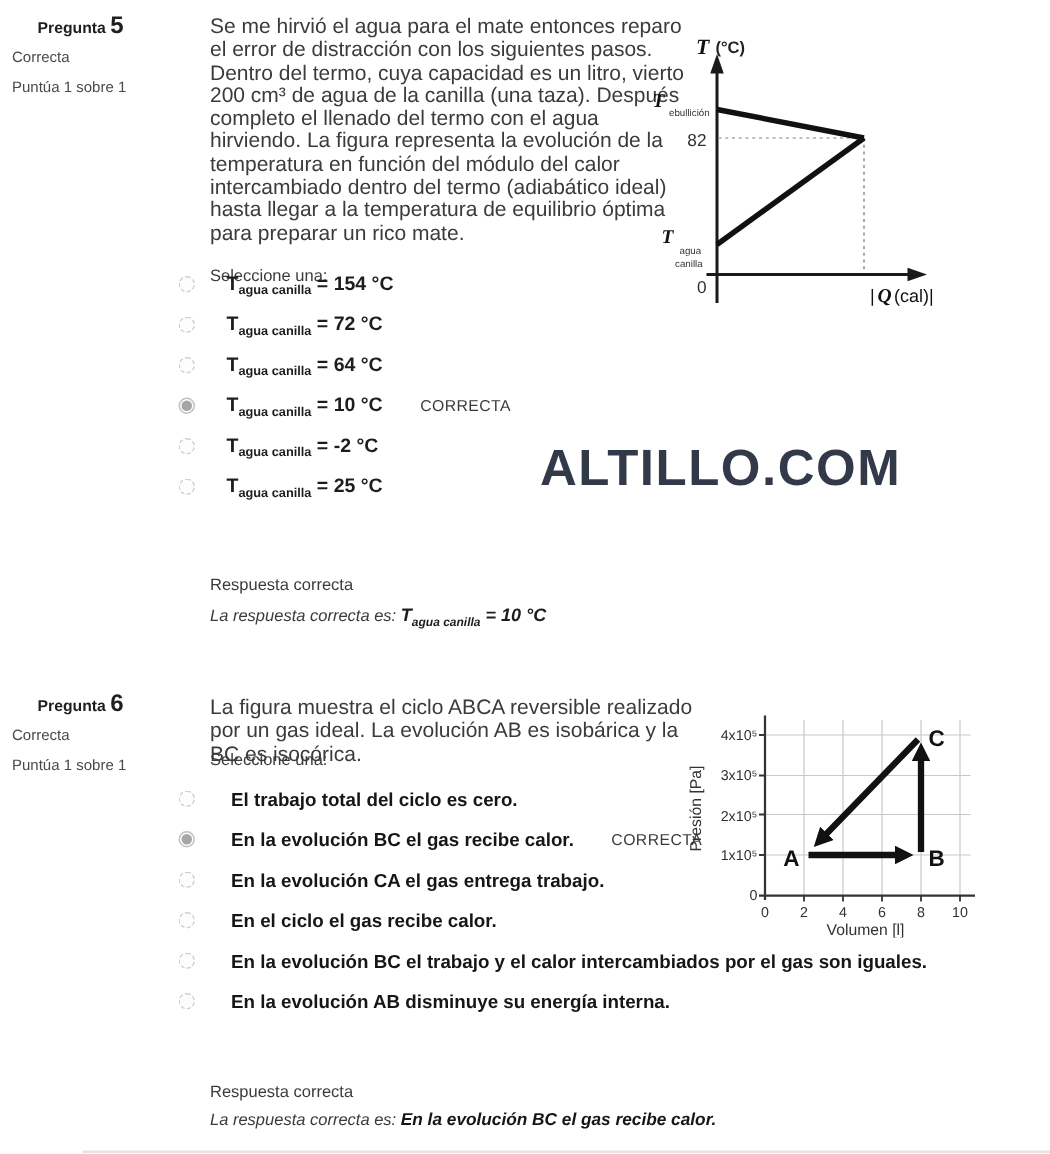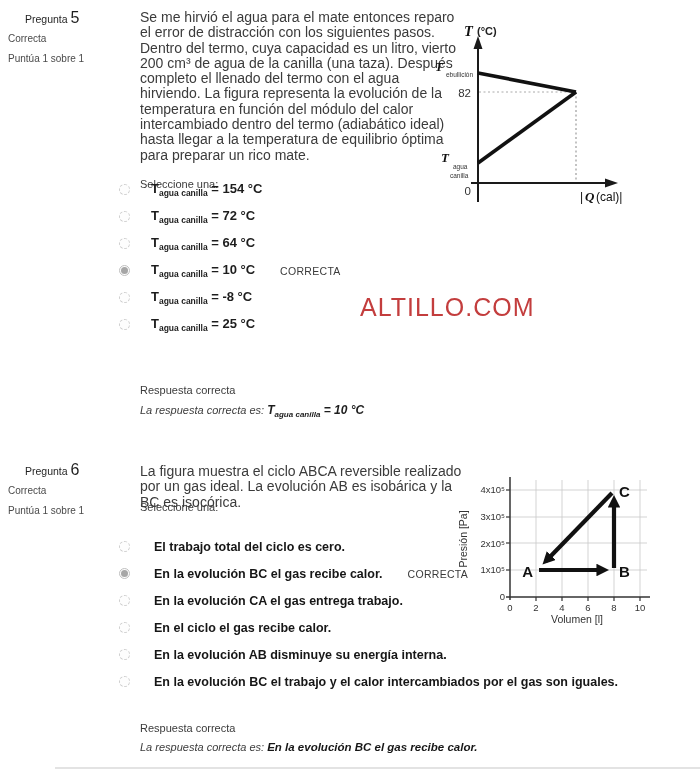--- a/index.html
+++ b/index.html
@@ -2,21 +2,21 @@
 <html><head>
 <meta charset="utf-8">
 <style>
   html,body { margin:0; padding:0; background:#fff; }
   .page {
     position:relative; width:700px; height:769px; background:#ffffff;
     font-family:"Liberation Sans","DejaVu Sans",sans-serif; color:#3c3c3c; overflow:hidden;
   }
   
   .qinfo { position:absolute; left:8px; width:122px; font-size:10px; color:#4a4a4a; }
-  .qinfo .qno { font-weight:normal; color:#1f1f1f; font-size:10.5px;padding-left:17px; }
+  .qinfo .qno { font-weight:bold; color:#1f1f1f; font-size:10.5px;padding-left:17px; }
   .qinfo .qno .num { font-size:16px; line-height:16px; }
   .qinfo .qstate { margin-top:7px; }
   .qinfo .qgrade { margin-top:9px; }
   
   .qbody { position:absolute; left:140px; font-size:14px; line-height:15.3px; color:#3b3b3b; }
   .qprompt { position:absolute; left:140px; font-size:11px; color:#3b3b3b; }
   .qselect { position:absolute; left:140px; font-size:11px; color:#3b3b3b; }
   
   .opts { position:absolute; left:119px; }
   .opt-row { display:flex; align-items:center; height:27px; }
@@ -35,22 +35,22 @@
   .badge { margin-left:25px; font-size:10.5px; font-weight:normal; color:#3a3a3a; letter-spacing:0.3px; }
   .badge:empty { display:none; }
   
   .fb { position:absolute; left:140px; font-size:11px; color:#3b3b3b; }
   .fb .fb2 { margin-top:7px;font-style:italic; }
   .ansf { font-weight:bold; color:#1d1d1d; font-size:12px; white-space:nowrap; }
   .ansf sub { font-size:8px; font-weight:bold; vertical-align:-3px; }
   .anst { font-weight:bold; color:#161616; font-size:11.5px; }
   
   .watermark {
-    position:absolute; left:360px; top:293px; font-size:25px; font-weight:normal;
-    color:#b91c1c; letter-spacing:1px; opacity:0.85;
+    position:absolute; left:360px; top:293px; font-size:34px; font-weight:bold;
+    color:#0f172a; letter-spacing:1px; opacity:0.85;
   }
   
   .fig { position:absolute; }
   .fig1 { left:433px; top:12px; }
   .fig2 { left:455px; top:467px; }
   svg text { font-family:"Liberation Sans","DejaVu Sans",sans-serif; }
   .serifbi { font-family:"Liberation Serif","DejaVu Serif",serif; font-style:italic; font-weight:bold; }
   .bottom-rule { position:absolute; left:55px; width:645px; bottom:0; height:2px; background:#e3e3e3; }
 </style>
 </head>
@@ -83,21 +83,21 @@
       <span class="opt-label-f"><span>T</span><sub>agua canilla</sub><span> = 64 °C</span></span>
 
     </div>
     <div class="opt-row">
       <span class="radio sel"></span>
       <span class="opt-label-f"><span>T</span><sub>agua canilla</sub><span> = 10 °C</span></span>
       <span class="badge">CORRECTA</span>
     </div>
     <div class="opt-row">
       <span class="radio"></span>
-      <span class="opt-label-f"><span>T</span><sub>agua canilla</sub><span> = -8 °C</span></span>
+      <span class="opt-label-f"><span>T</span><sub>agua canilla</sub><span> = -2 °C</span></span>
 
     </div>
     <div class="opt-row">
       <span class="radio"></span>
       <span class="opt-label-f"><span>T</span><sub>agua canilla</sub><span> = 25 °C</span></span>
 
     </div>
   </div>
 
   <div class="fb" style="top:384px;">
@@ -138,21 +138,21 @@
 
   <aside class="qinfo" style="top:462px;">
     <div class="qno"><span>Pregunta</span> <span class="num">6</span></div>
     <div class="qstate">Correcta</div>
     <div class="qgrade">Puntúa 1 sobre 1</div>
   </aside>
 
   <div class="qbody" style="top:464px; width:335px;">La figura muestra el ciclo ABCA reversible realizado por un gas ideal. La evolución AB es isobárica y la BC es isocórica.</div>
   <div class="qselect" style="top:501px;">Seleccione una:</div>
 
-  <div class="opts" style="top:533px;">
+  <div class="opts" style="top:519px;">
     <div class="opt-row">
       <span class="radio"></span>
       <span class="opt-label-t">El trabajo total del ciclo es cero.</span>
 
     </div>
     <div class="opt-row">
       <span class="radio sel"></span>
       <span class="opt-label-t">En la evolución BC el gas recibe calor.</span>
       <span class="badge">CORRECTA</span>
     </div>
@@ -161,26 +161,26 @@
       <span class="opt-label-t">En la evolución CA el gas entrega trabajo.</span>
 
     </div>
     <div class="opt-row">
       <span class="radio"></span>
       <span class="opt-label-t">En el ciclo el gas recibe calor.</span>
 
     </div>
     <div class="opt-row">
       <span class="radio"></span>
+      <span class="opt-label-t">En la evolución BC el trabajo y el calor intercambiados por el gas son iguales.</span>
+
+    </div>
+    <div class="opt-row">
+      <span class="radio"></span>
       <span class="opt-label-t">En la evolución AB disminuye su energía interna.</span>
-
-    </div>
-    <div class="opt-row">
-      <span class="radio"></span>
-      <span class="opt-label-t">En la evolución BC el trabajo y el calor intercambiados por el gas son iguales.</span>
 
     </div>
   </div>
 
   <div class="fb" style="top:722px;">
     <div>Respuesta correcta</div>
     <div class="fb2"><span>La respuesta correcta es: </span><span class="anst">En la evolución BC el gas recibe calor.</span></div>
   </div>
 
   <div class="fig fig2">

